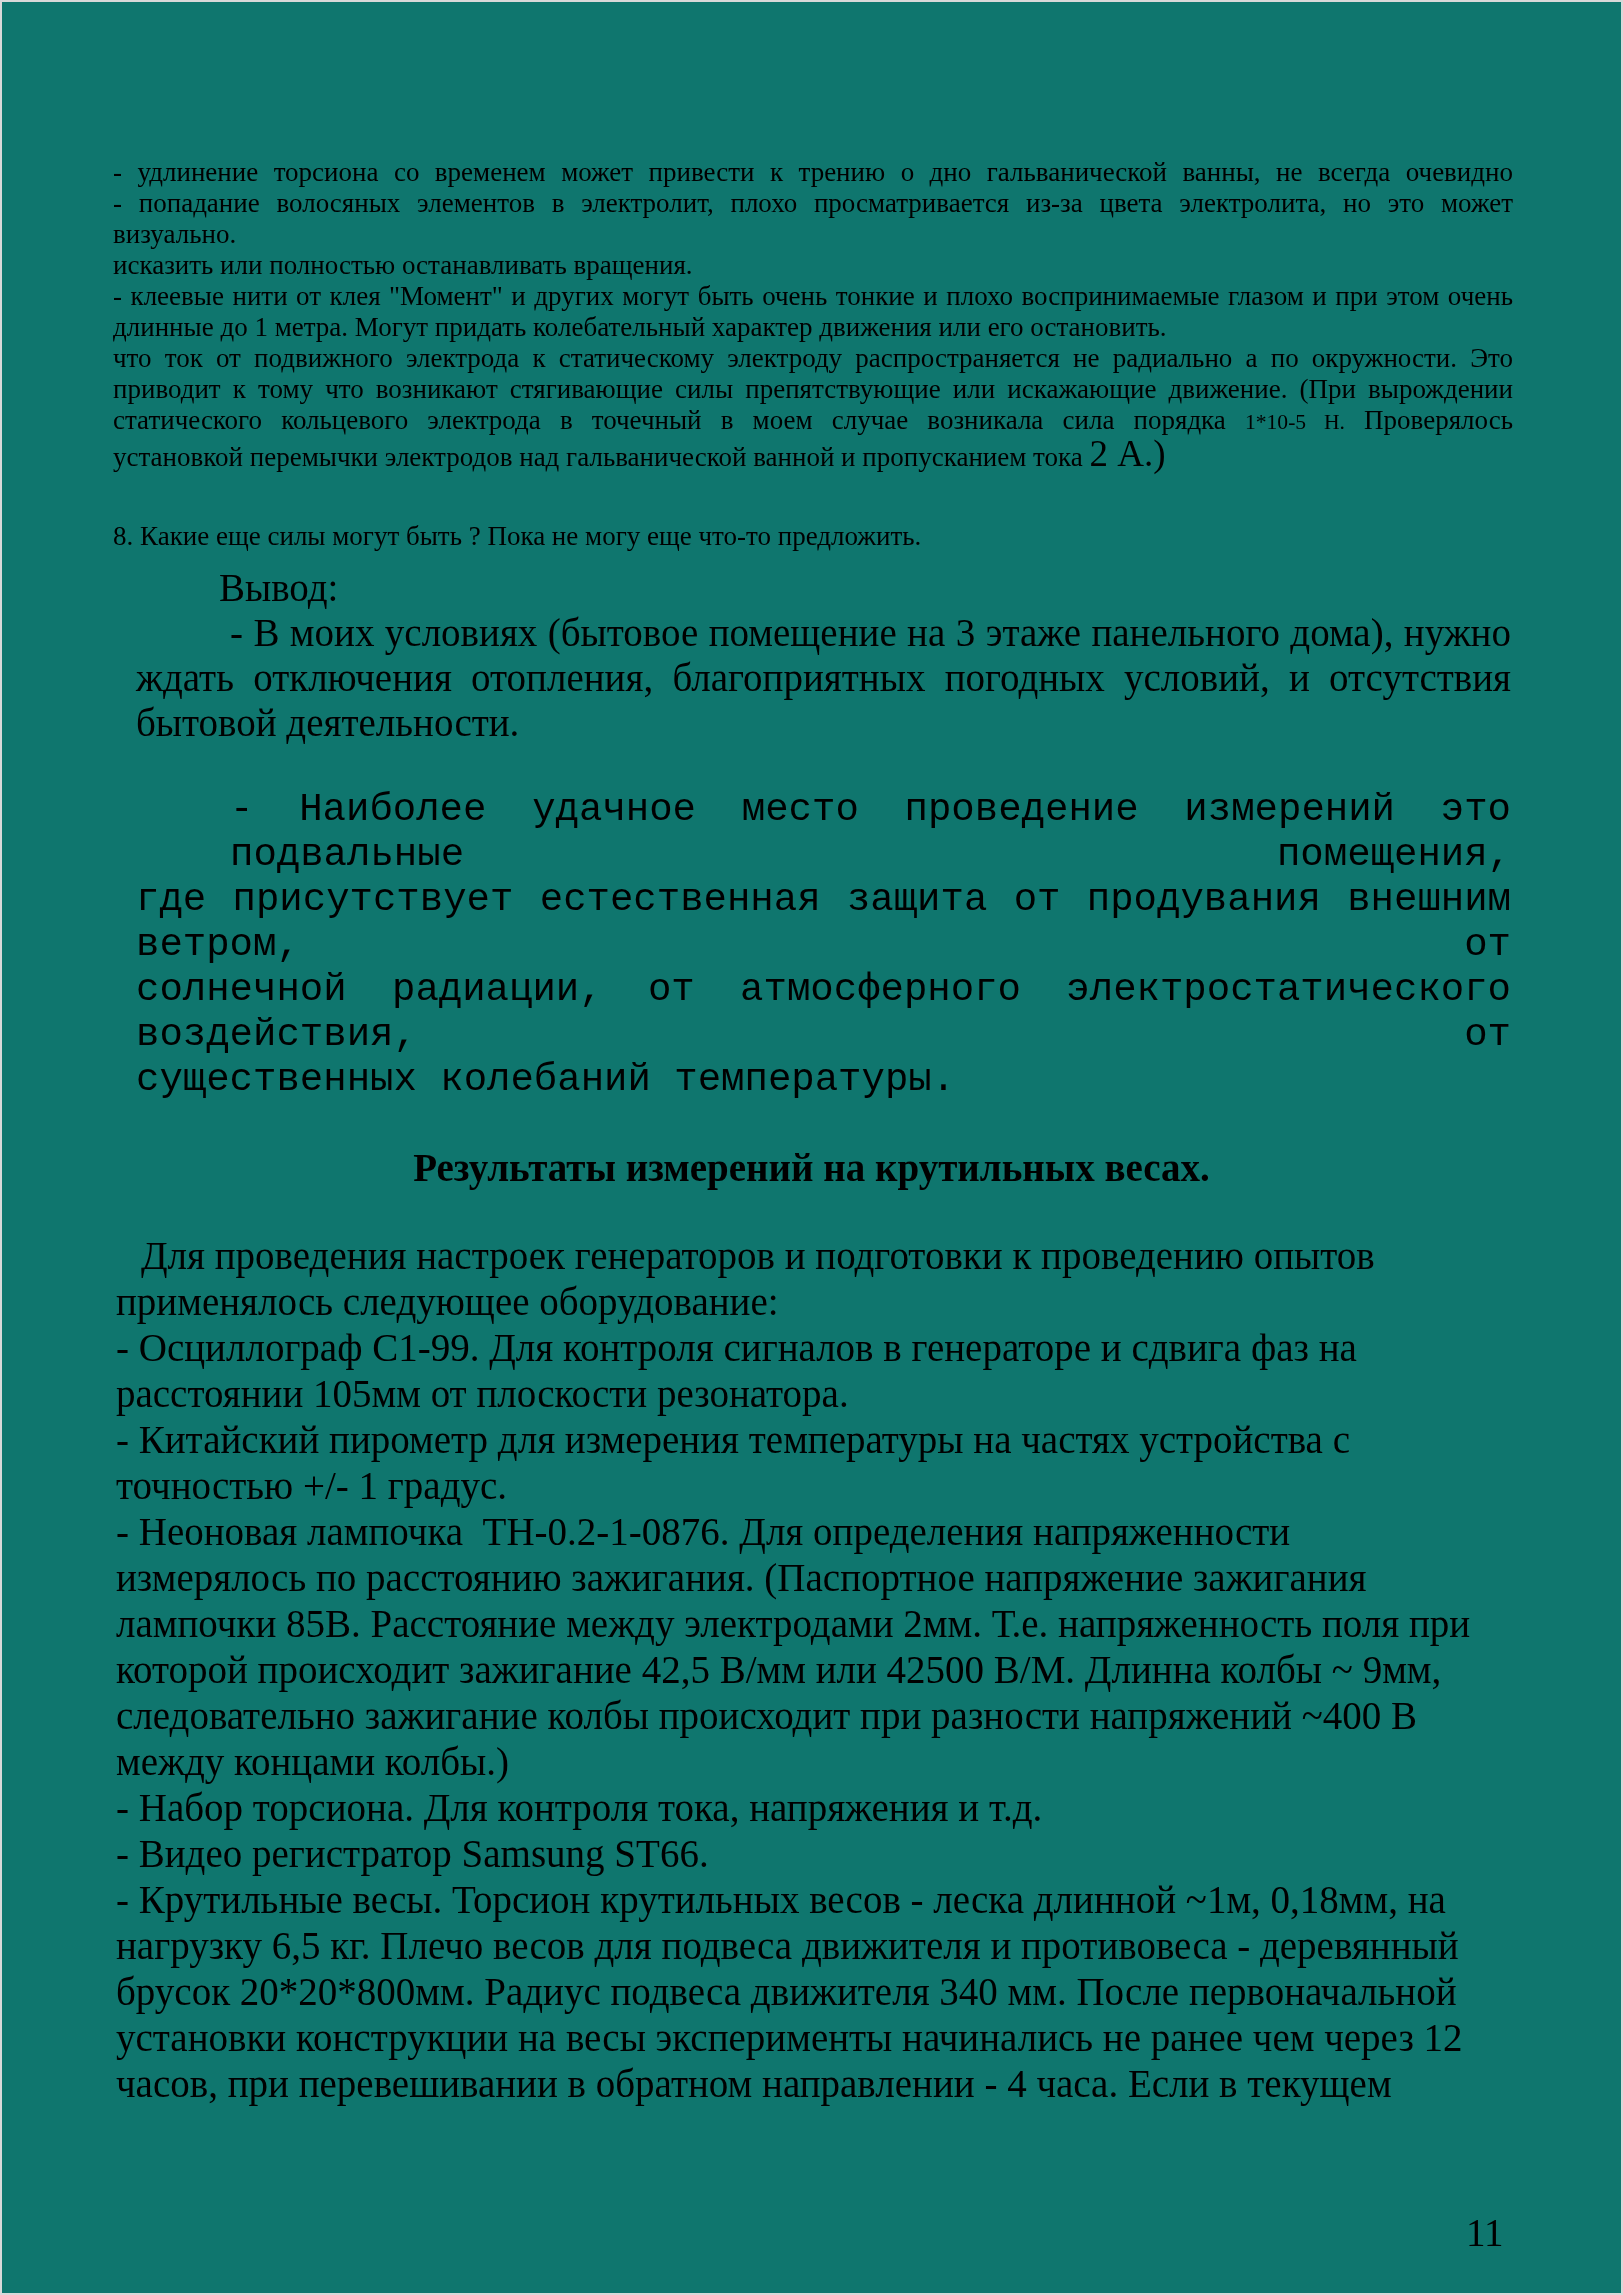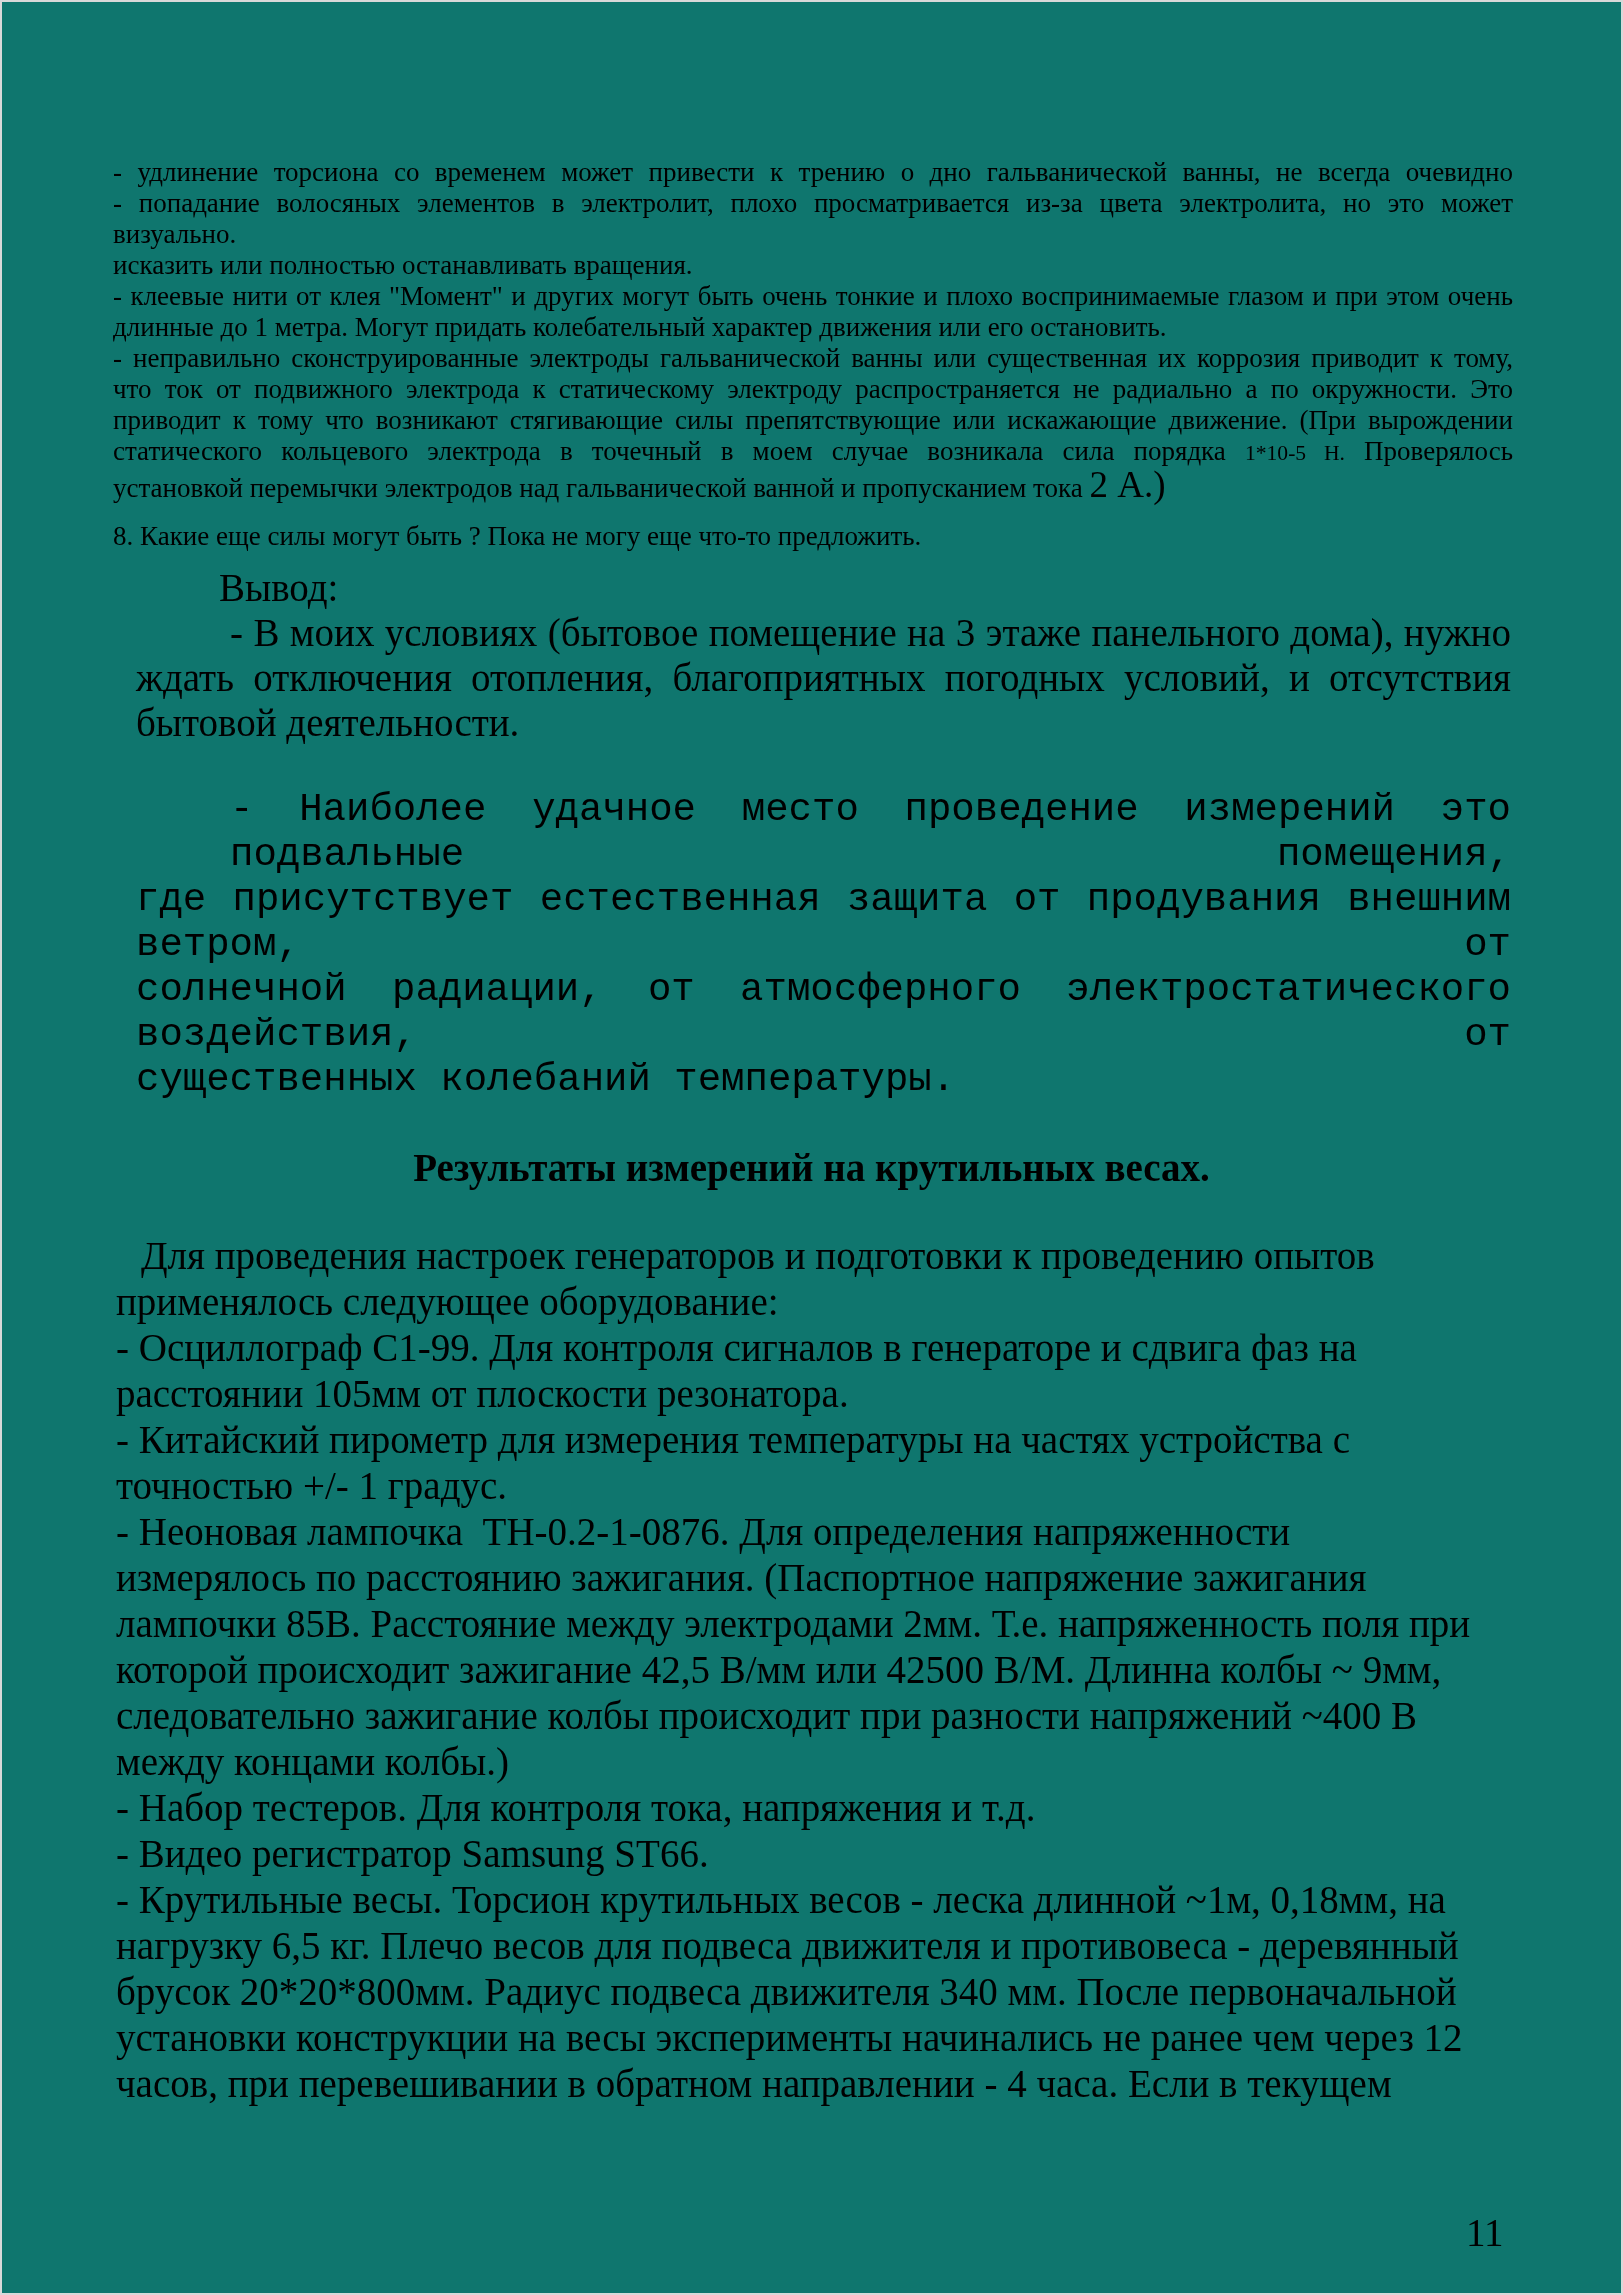--- a/index.html
+++ b/index.html
@@ -93,21 +93,20 @@
 
 <div class="page">
 
   <div id="defects" class="block">
       <div class="line j"><span>- удлинение торсиона со временем может привести к трению о дно гальванической ванны, не всегда очевидно</span></div>
       <div class="line j"><span>- попадание волосяных элементов в электролит, плохо просматривается из-за цвета электролита, но это может</span></div>
       <div class="line"><span>визуально.</span></div>
       <div class="line"><span>исказить или полностью останавливать вращения.</span></div>
       <div class="line j"><span>- клеевые нити от клея "Момент" и других могут быть очень тонкие и плохо воспринимаемые глазом и при этом очень</span></div>
       <div class="line"><span>длинные до 1 метра. Могут придать колебательный характер движения или его остановить.</span></div>
-      <div class="line j"><span>- неправильно сконструированные электроды гальванической ванны или существенная их коррозия приводит к тому,</span></div>
       <div class="line j"><span>что ток от подвижного электрода к статическому электроду распространяется не радиально а по окружности. Это</span></div>
       <div class="line j"><span>приводит к тому что возникают стягивающие силы препятствующие или искажающие движение. (При вырождении</span></div>
       <div class="line j"><span>статического кольцевого электрода в точечный в моем случае возникала сила порядка </span><span class="xs">1*10-5 Н.</span><span> Проверялось</span></div>
       <div class="line"><span>установкой перемычки электродов над гальванической ванной и пропусканием тока </span><span class="lg">2 А.)</span></div>
     </div>
 
   <div id="question" class="block">
     <div class="line">8. Какие еще силы могут быть ? Пока не могу еще что-то предложить.</div>
   </div>
 
@@ -134,21 +133,21 @@
       <div class="line"><span>- Осциллограф С1-99. Для контроля сигналов в генераторе и сдвига фаз на</span></div>
       <div class="line"><span>расстоянии 105мм от плоскости резонатора.</span></div>
       <div class="line"><span>- Китайский пирометр для измерения температуры на частях устройства с</span></div>
       <div class="line"><span>точностью +/- 1 градус.</span></div>
       <div class="line"><span>- Неоновая лампочка  ТН-0.2-1-0876. Для определения напряженности</span></div>
       <div class="line"><span>измерялось по расстоянию зажигания. (Паспортное напряжение зажигания</span></div>
       <div class="line"><span>лампочки 85В. Расстояние между электродами 2мм. Т.е. напряженность поля при</span></div>
       <div class="line"><span>которой происходит зажигание 42,5 В/мм или 42500 В/М. Длинна колбы ~ 9мм,</span></div>
       <div class="line"><span>следовательно зажигание колбы происходит при разности напряжений ~400 В</span></div>
       <div class="line"><span>между концами колбы.)</span></div>
-      <div class="line"><span>- Набор тестеров. Для контроля тока, напряжения и т.д.</span></div>
+      <div class="line"><span>- Набор торсиона. Для контроля тока, напряжения и т.д.</span></div>
       <div class="line"><span>- Видео регистратор Samsung ST66.</span></div>
       <div class="line"><span>- Крутильные весы. Торсион крутильных весов - леска длинной ~1м, 0,18мм, на</span></div>
       <div class="line"><span>нагрузку 6,5 кг. Плечо весов для подвеса движителя и противовеса - деревянный</span></div>
       <div class="line"><span>брусок 20*20*800мм. Радиус подвеса движителя 340 мм. После первоначальной</span></div>
       <div class="line"><span>установки конструкции на весы эксперименты начинались не ранее чем через 12</span></div>
       <div class="line"><span>часов, при перевешивании в обратном направлении - 4 часа. Если в текущем</span></div>
     </div>
 
   <div id="page-number" class="block">11</div>
 

